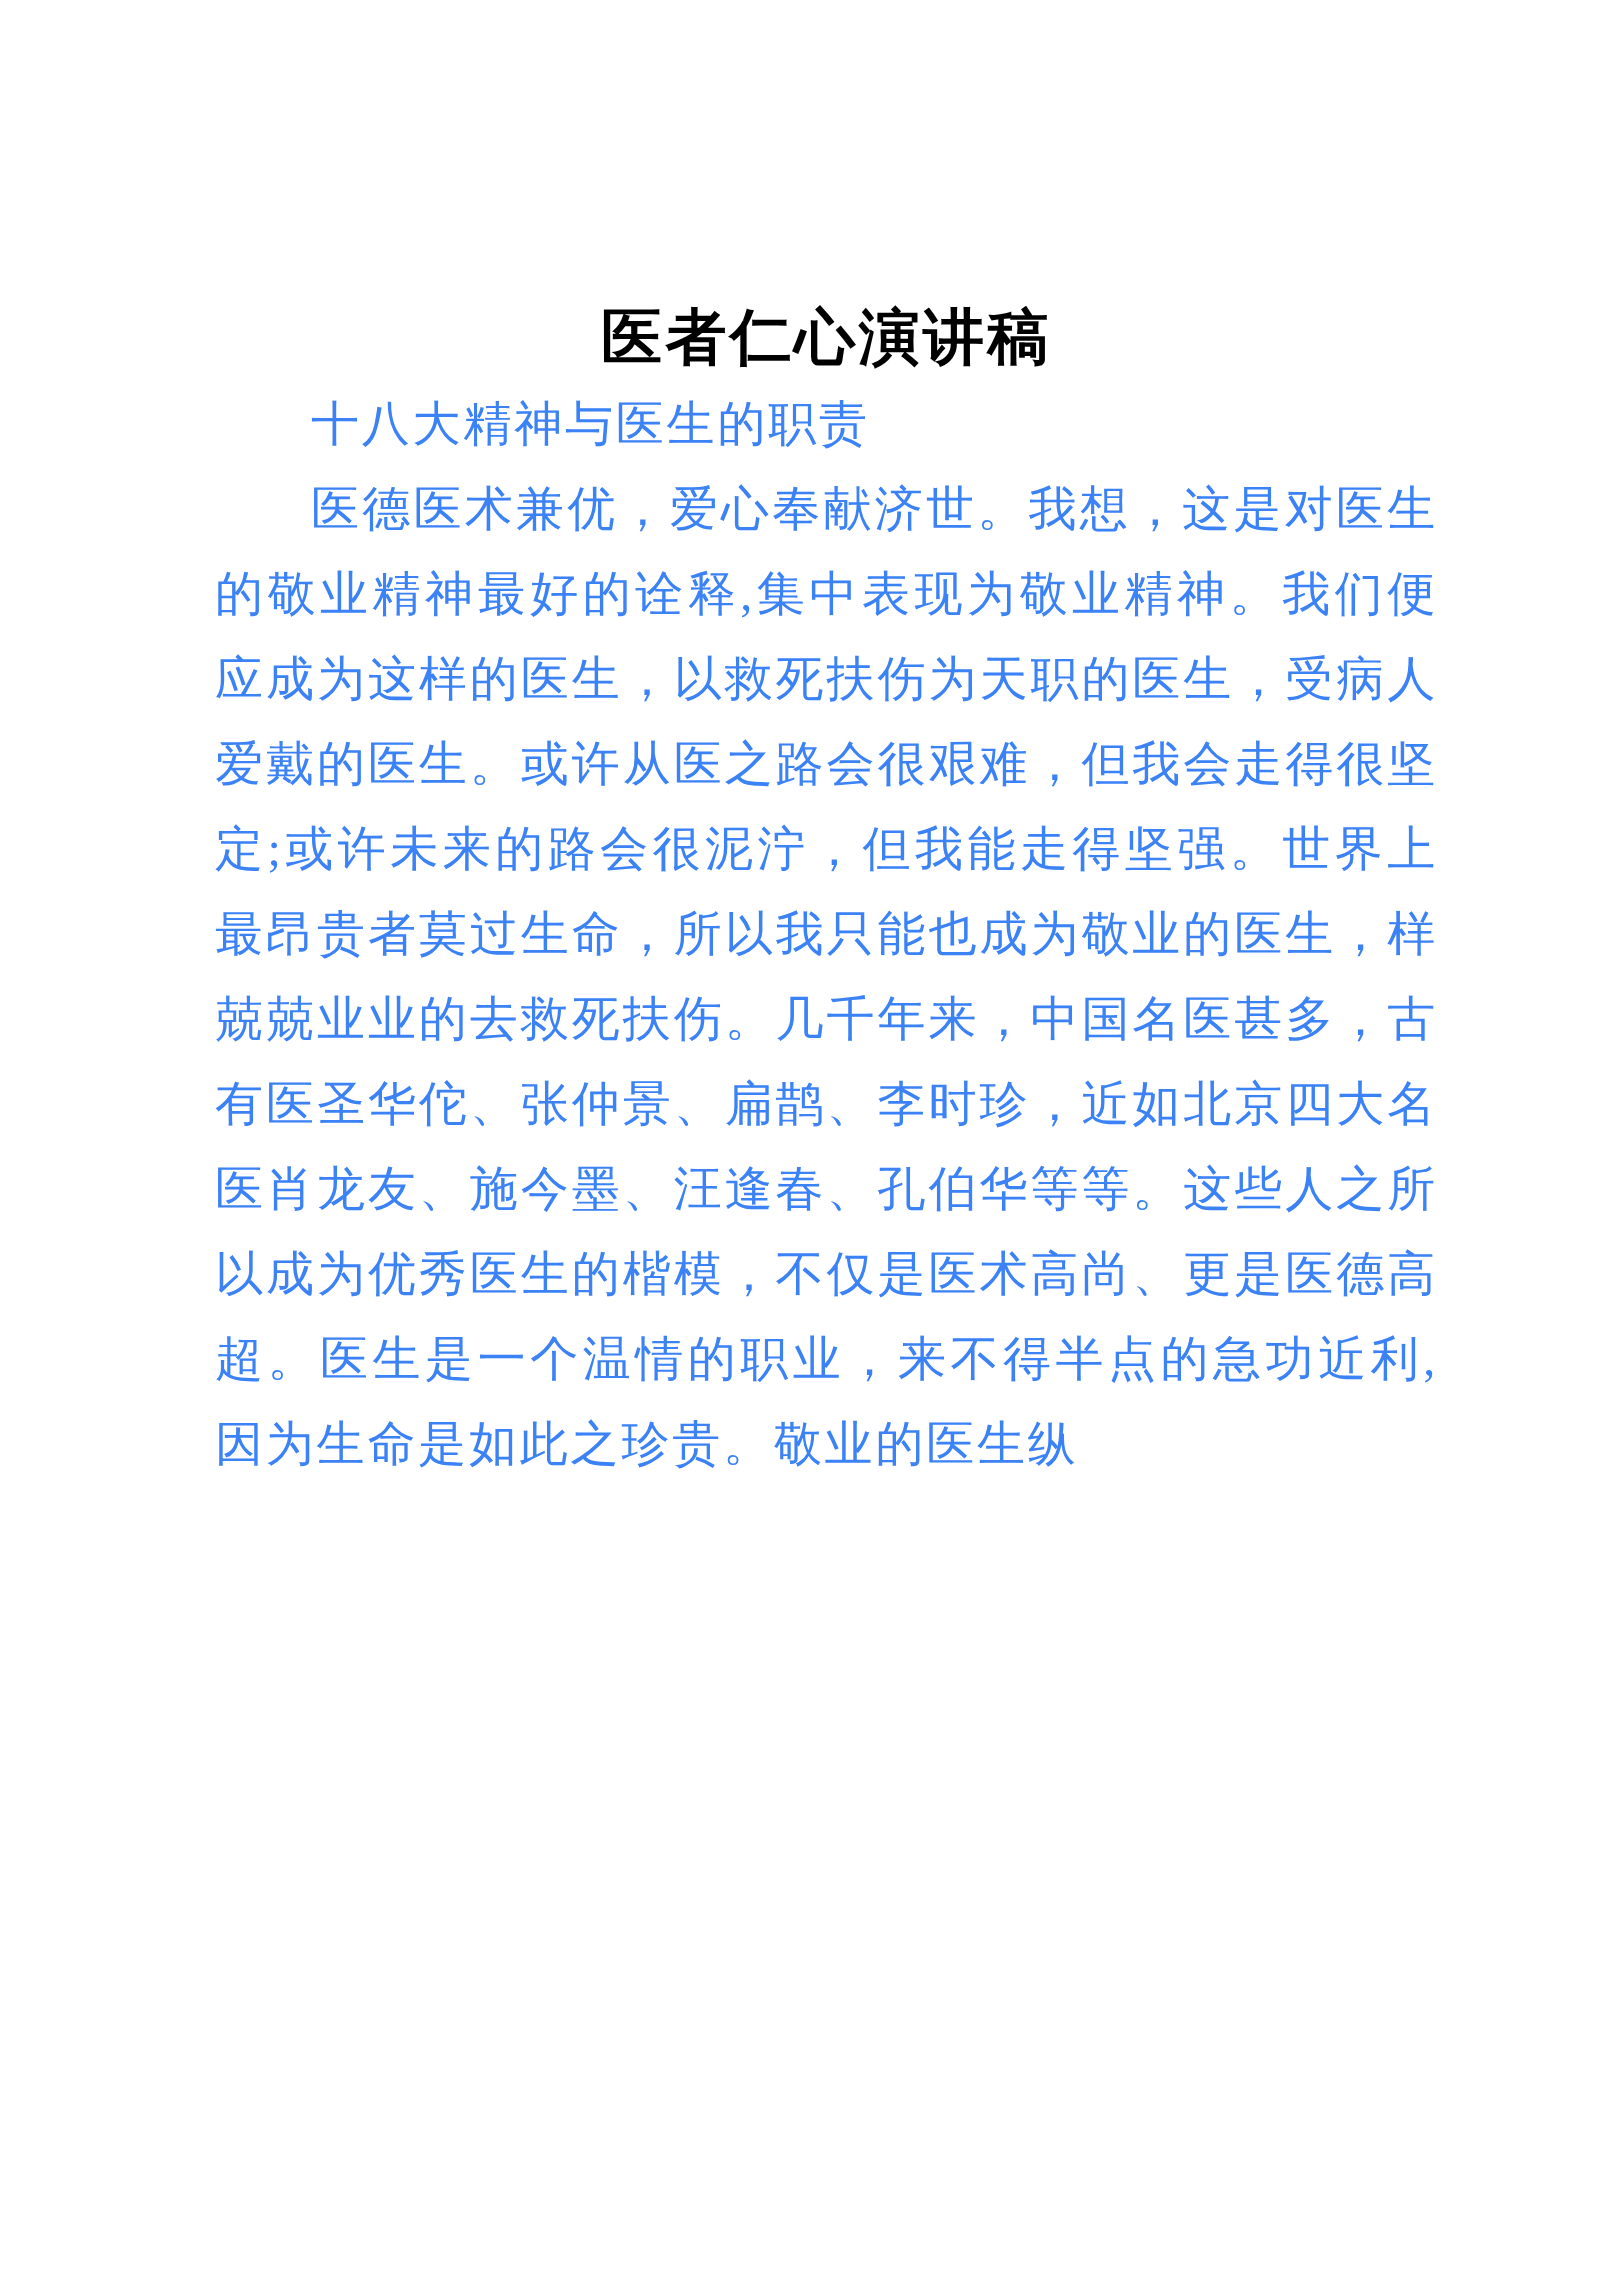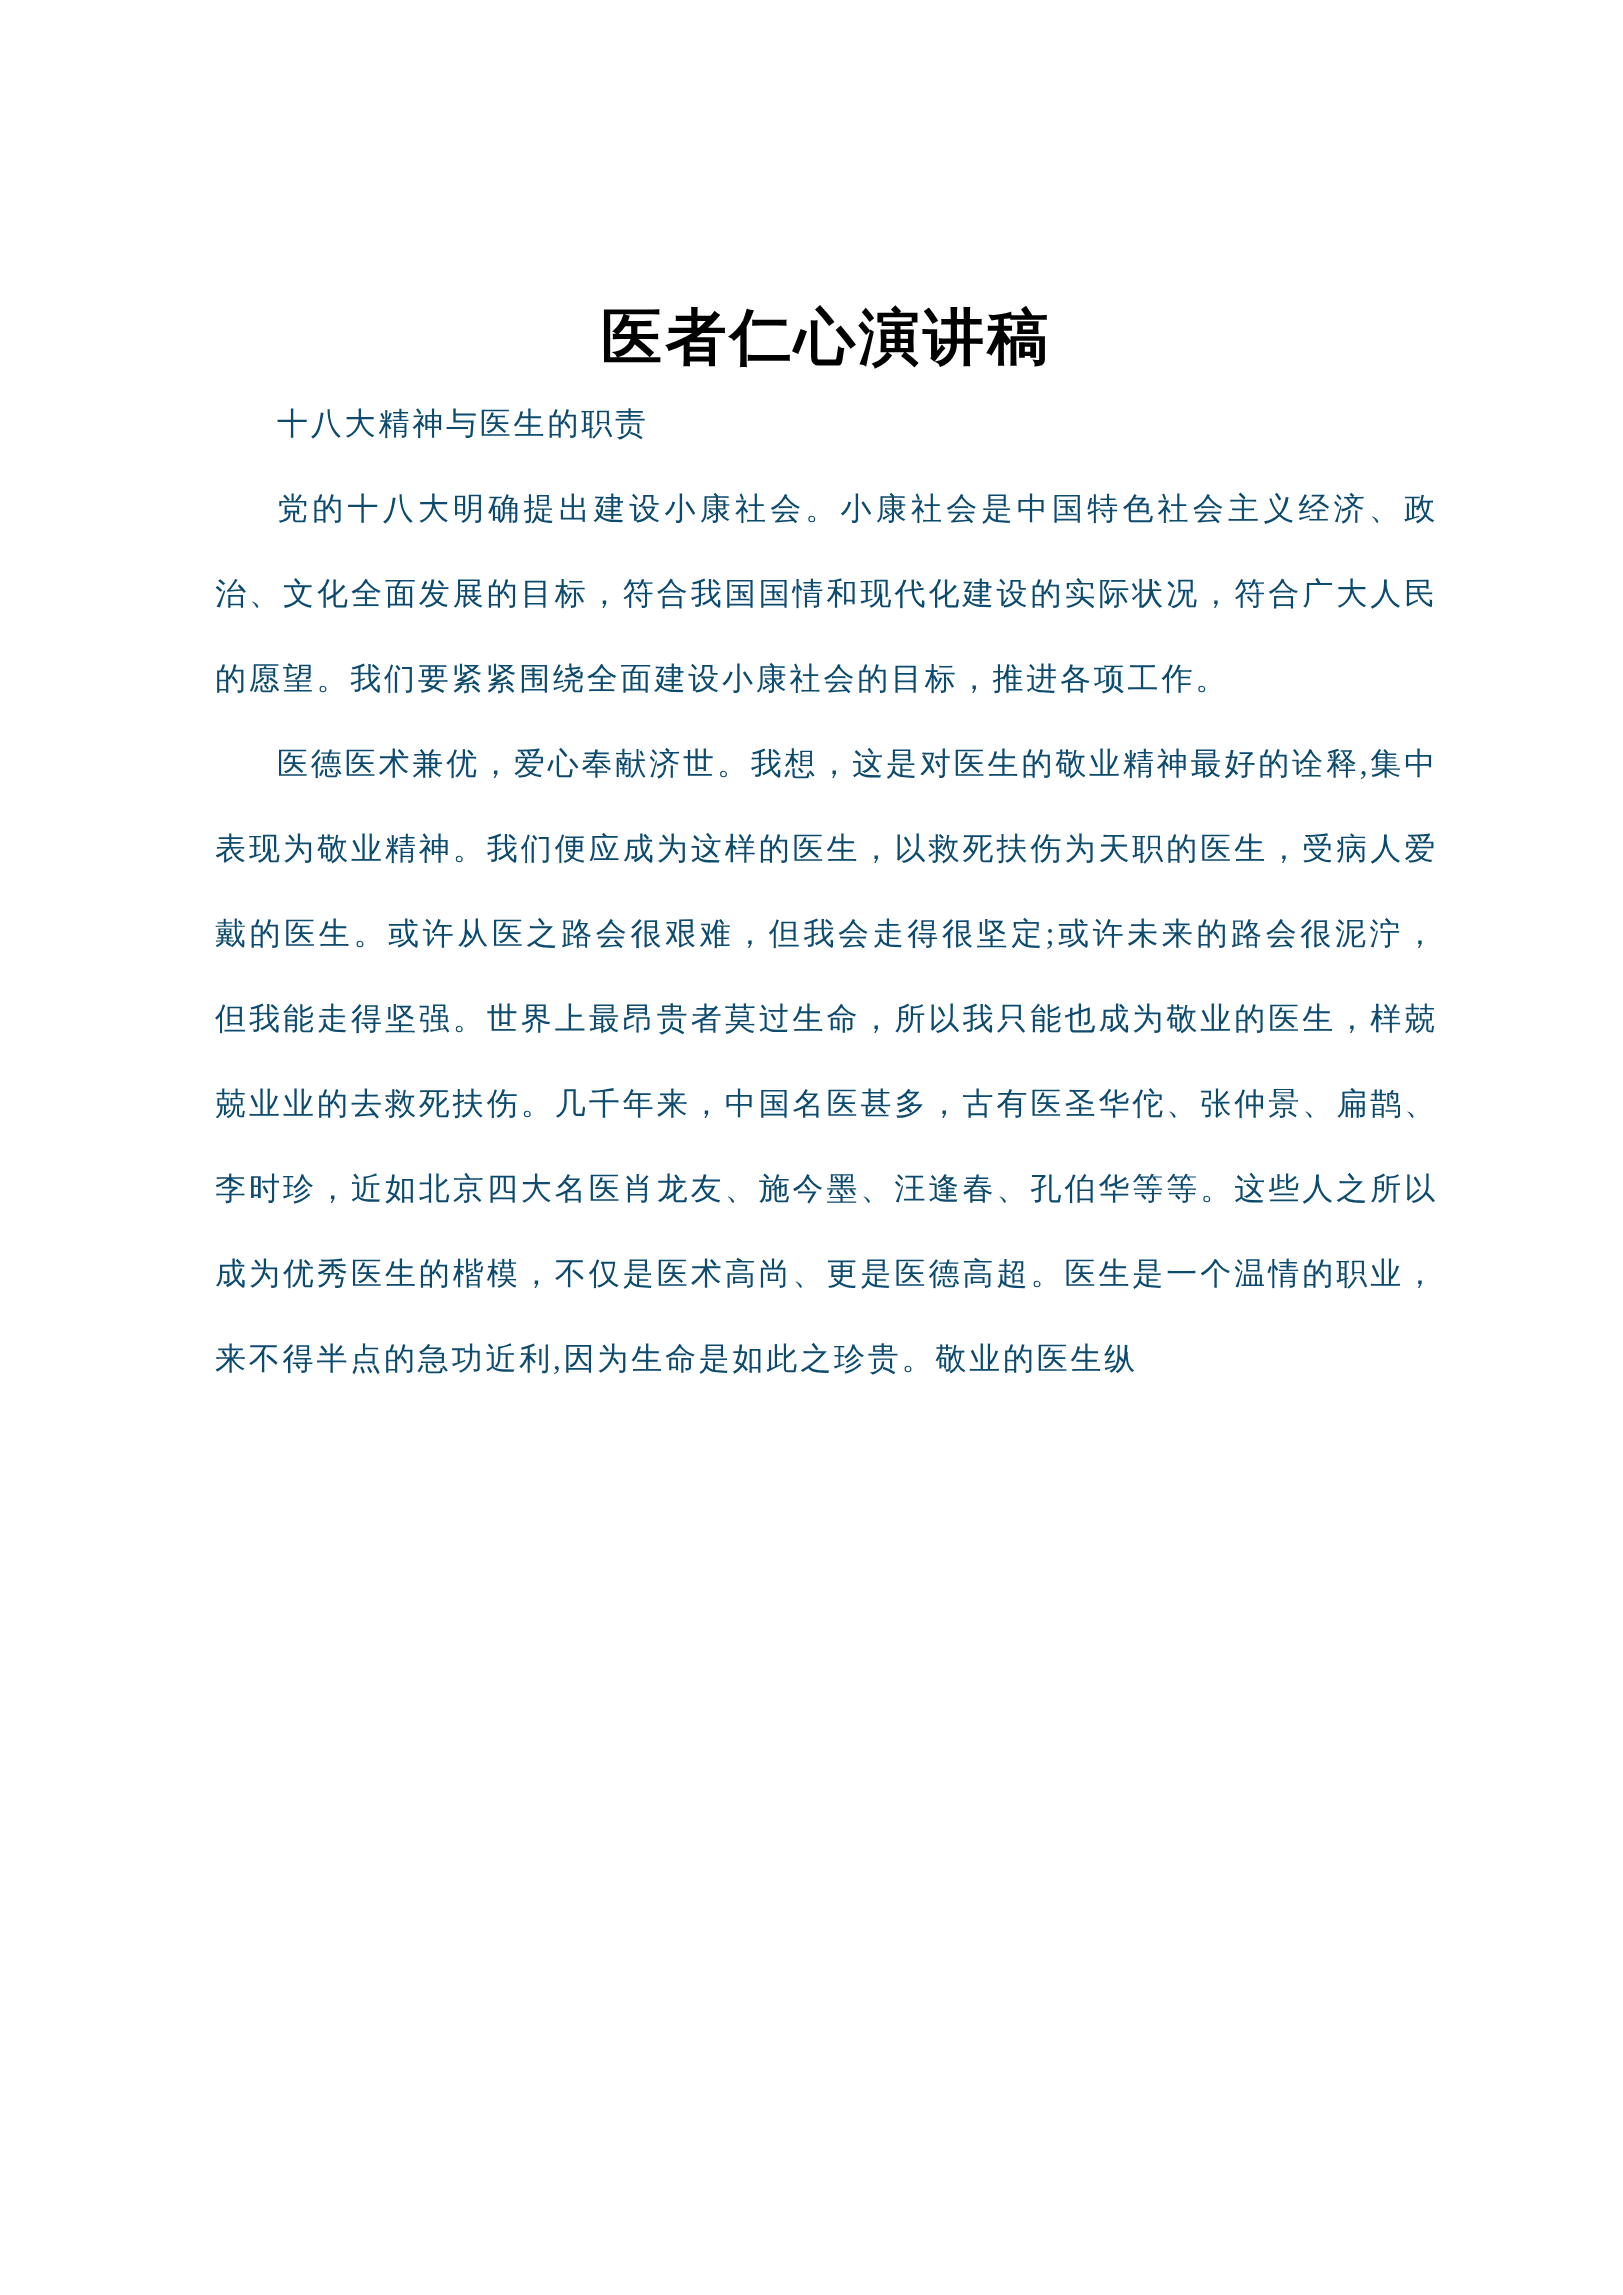--- a/index.html
+++ b/index.html
@@ -28,42 +28,41 @@
     margin: 0 0 7.9px 0;
     font-size: 61px;
     line-height: 1.15;
     font-weight: bold;
     text-align: center;
     letter-spacing: 3.4px;
     color: #000000;
   }
   .para {
     margin: 0;
-    font-size: 31px;
+    font-size: 48px;
     line-height: 85px;
     letter-spacing: 2.8px;
     text-align: justify;
     text-indent: 2em;
-    color: #0c4a6e;
+    color: #3b82f6;
   }
   .footer {
     position: absolute;
     left: 0;
     right: 0;
     bottom: 104px;
     text-align: center;
     font-size: 31px;
     letter-spacing: 2.2px;
     color: #333333;
   }
 </style>
 </head>
 <body>
 
 <div class="page">
   <div class="content">
     <h1 class="doc-title">医者仁心演讲稿</h1>
     <p class="para">十八大精神与医生的职责</p>
-    <p class="para">党的十八大明确提出建设小康社会。小康社会是中国特色社会主义经济、政治、文化全面发展的目标，符合我国国情和现代化建设的实际状况，符合广大人民的愿望。我们要紧紧围绕全面建设小康社会的目标，推进各项工作。</p>
     <p class="para">医德医术兼优，爱心奉献济世。我想，这是对医生的敬业精神最好的诠释,集中表现为敬业精神。我们便应成为这样的医生，以救死扶伤为天职的医生，受病人爱戴的医生。或许从医之路会很艰难，但我会走得很坚定;或许未来的路会很泥泞，但我能走得坚强。世界上最昂贵者莫过生命，所以我只能也成为敬业的医生，样兢兢业业的去救死扶伤。几千年来，中国名医甚多，古有医圣华佗、张仲景、扁鹊、李时珍，近如北京四大名医肖龙友、施今墨、汪逢春、孔伯华等等。这些人之所以成为优秀医生的楷模，不仅是医术高尚、更是医德高超。医生是一个温情的职业，来不得半点的急功近利,因为生命是如此之珍贵。敬业的医生纵</p>
   </div>
 </div>
 
 
 </body></html>

